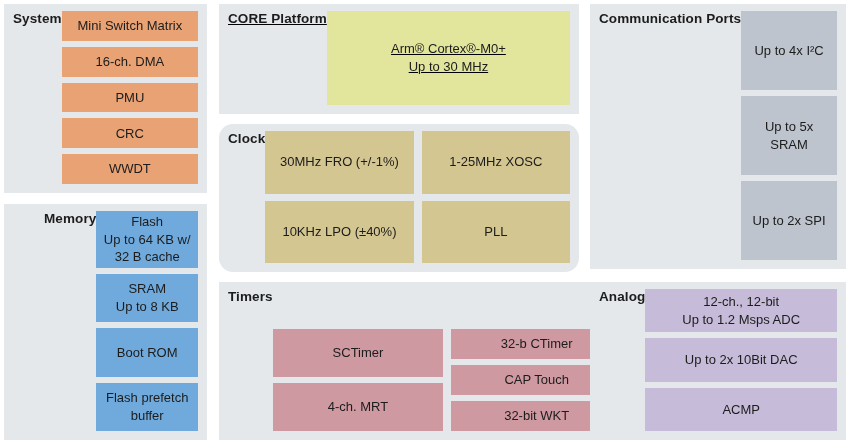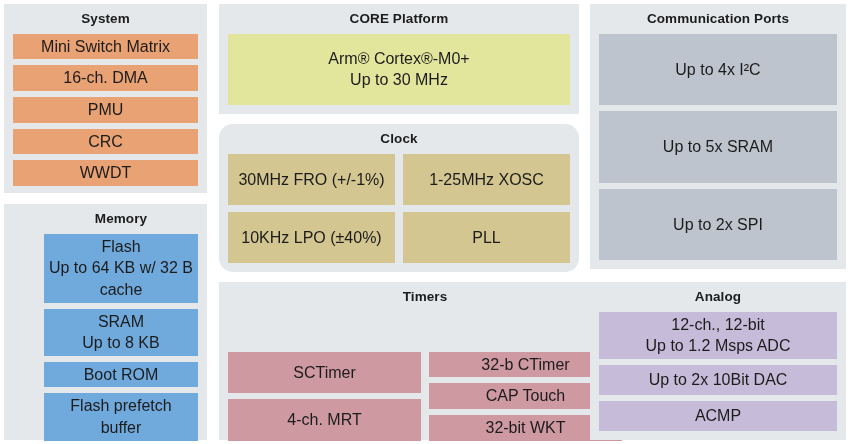--- a/index.html
+++ b/index.html
@@ -18,21 +18,21 @@
     width: 850px;
     height: 444px;
     background: #ffffff;
   }
 
   
   .panel {
     position: absolute;
     background: #e4e8eb;
     display: flex;
-    flex-direction: column;
+    flex-direction: row;
     padding: 7px 9px 9px 9px;
   }
 
   .panel-title {
     font-size: 13.5px;
     font-weight: bold;
     color: #1c1c1c;
     text-align: center;
     line-height: 1.25;
     margin-bottom: 6px;
@@ -45,42 +45,42 @@
     flex-direction: column;
     gap: 6px;
   }
 
   .block {
     flex: 1;
     display: flex;
     align-items: center;
     justify-content: center;
     text-align: center;
-    font-size: 16px;
+    font-size: 13px;
     color: #1c1c1c;
     line-height: 1.35;
     padding: 2px 4px;
   }
 
   .block .l2 { display: block; }
 
   
   .c-orange   { background: #e8a274; }
   .c-blue     { background: #70aadd; }
   .c-yellow   { background: #e2e69c; }
   .c-tan      { background: #d4c690; }
   .c-rose     { background: #cf99a1; }
   .c-grey     { background: #bdc4cd; }
   .c-lavender { background: #c6bcd9; }
 
   
   #panel-system   { left: 4px;   top: 4px;   width: 203px; height: 189px; }
   #panel-memory   { left: 4px;   top: 204px; width: 203px; height: 236px; padding-left: 40px; }
 
-  #panel-core     { left: 219px; top: 4px;   width: 360px; height: 110px; }
+  #panel-core     { left: 219px; top: 4px;   width: 360px; height: 110px; text-decoration: underline; }
   #panel-clock    { left: 219px; top: 124px; width: 360px; height: 148px; border-radius: 14px; }
   #panel-timers   { left: 219px; top: 282px; width: 412px; height: 158px; }
 
   #panel-comm     { left: 590px; top: 4px;   width: 256px; height: 265px; }
   #panel-analog   { left: 590px; top: 282px; width: 256px; height: 158px; }
 
   
   #panel-clock .blocks {
     display: grid;
     grid-template-columns: 1fr 1fr;

